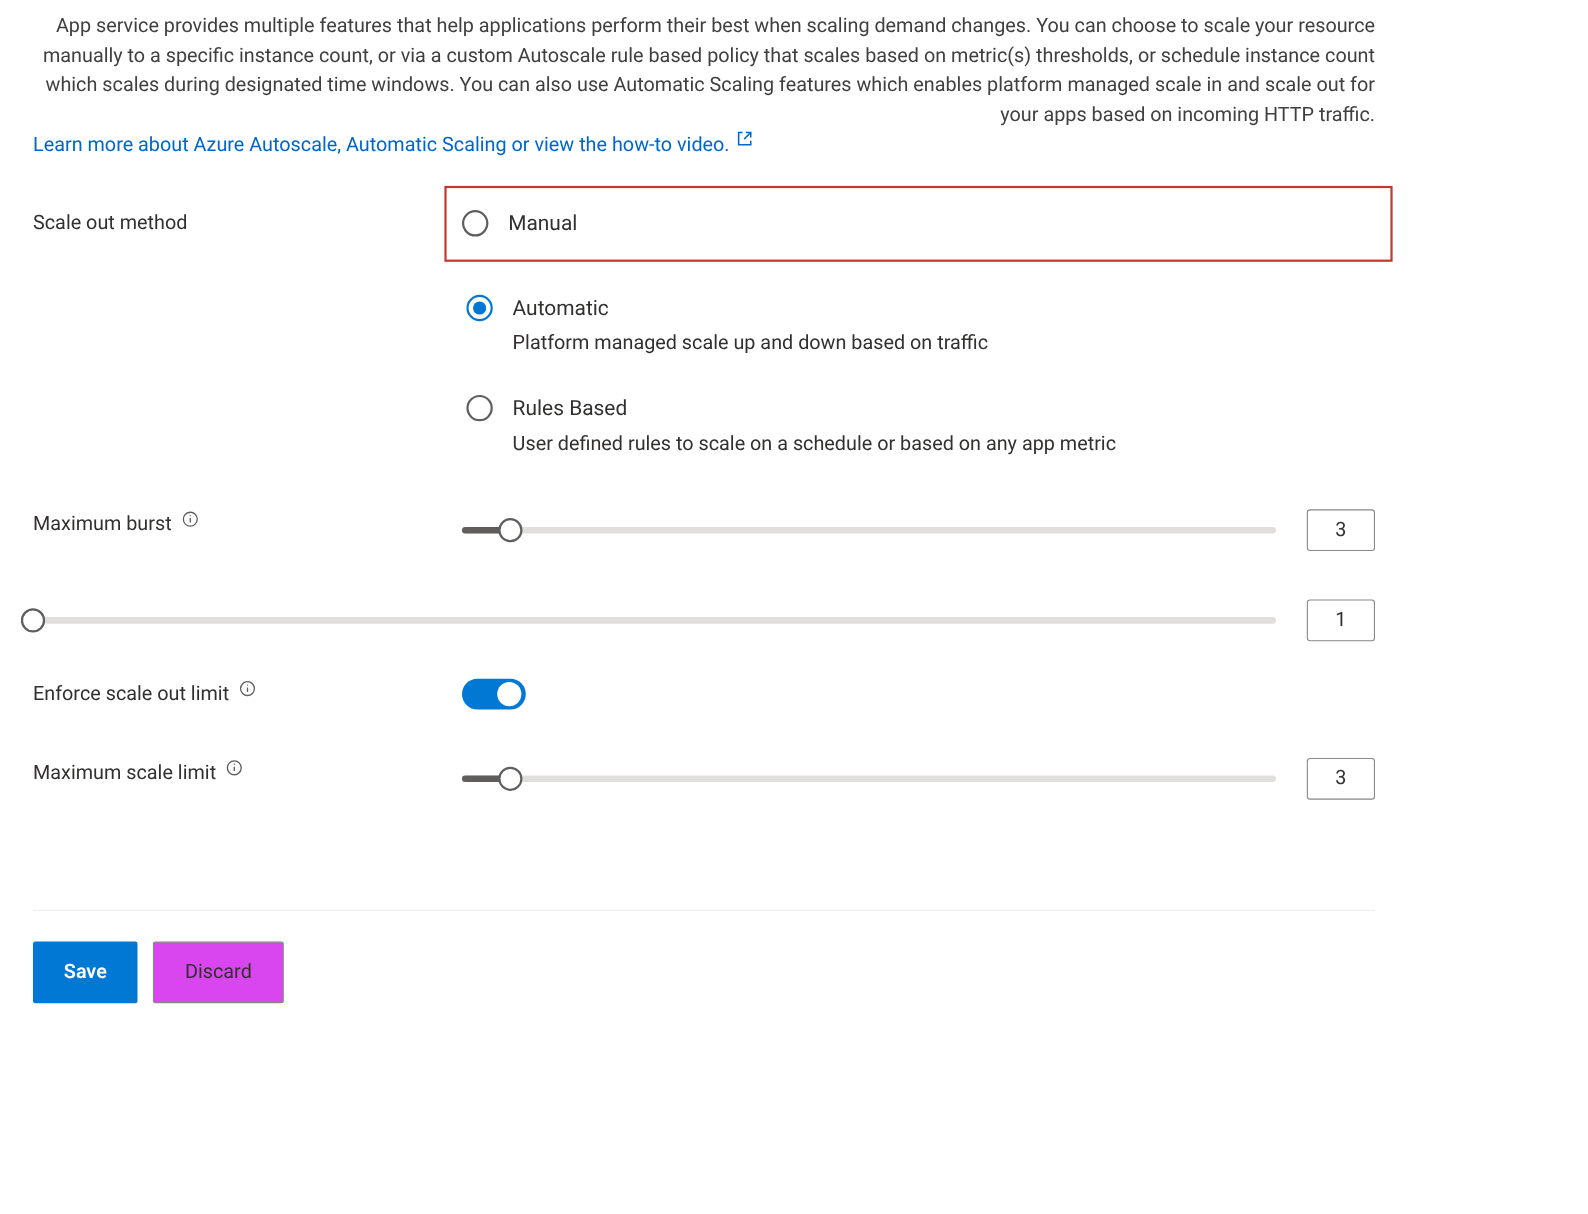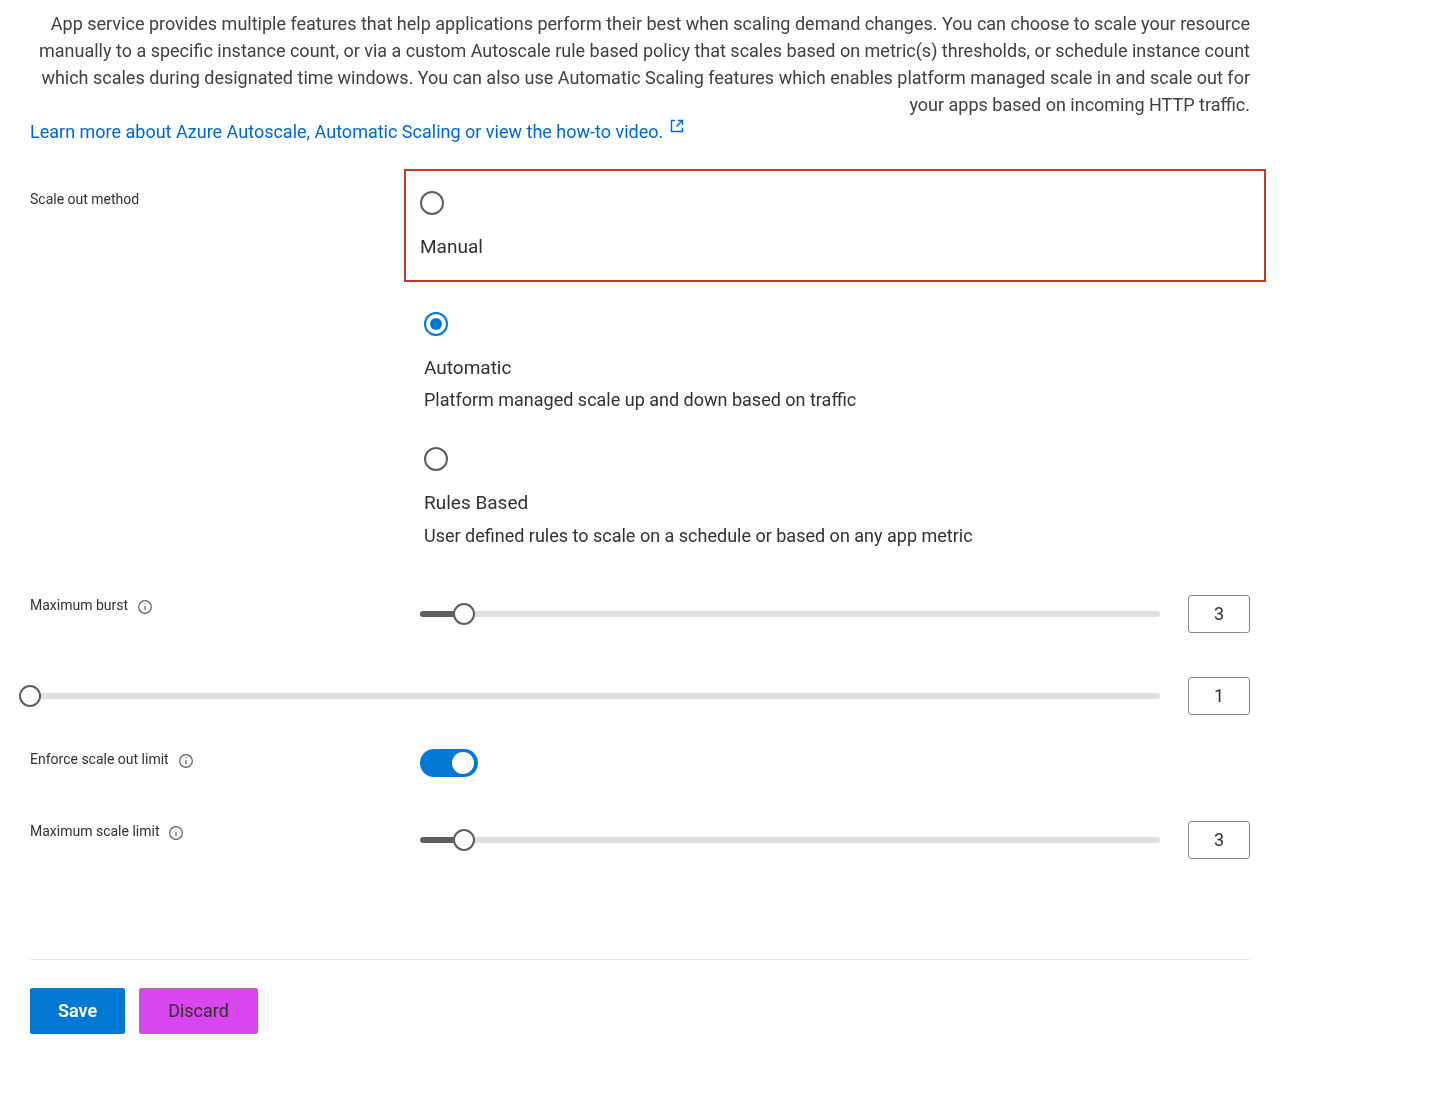--- a/index.html
+++ b/index.html
@@ -48,44 +48,43 @@
   .form-row {
     display: flex;
     align-items: flex-start;
     margin-top: 44px;
   }
   .form-row.tight { margin-top: 34px; }
   .row-label {
     width: 390px;
     flex: 0 0 390px;
     display: flex;
-    align-items: flex-end;
+    align-items: flex-start;
     gap: 8px;
     color: #323130;
-    font-size: 14px;
+    font-size: 18px;
   }
   .row-control {
     flex: 1;
   }
   .info-icon {
     width: 18px; height: 18px; display: inline-flex; align-items:center; justify-content:center;
   }
   .info-icon svg { width: 16px; height: 16px; display:block; }
 
   .radio-group {
     display: flex;
     flex-direction: column;
     gap: 28px;
   }
   .radio-item {
     display: flex;
     align-items: flex-start;
     gap: 18px;
     padding: 2px 4px;
-    flex-direction: column;
   }
   .radio-item.highlighted {
     outline: 2px solid #c0392b;
     outline-offset: 0;
     padding: 18px 14px 18px 14px;
     margin: -18px -14px 0 -14px;
   }
   .radio-circle {
     width: 24px; height: 24px; flex: 0 0 24px;
     border: 2px solid #5f5e5c;
@@ -165,21 +164,21 @@
   }
 
   .footer {
     border-top: 1px solid #edebe9;
     margin-top: 100px;
     padding-top: 28px;
     display: flex;
     gap: 14px;
   }
   .btn {
-    height: 46px;
+    height: 56px;
     padding: 4px 28px;
     border-radius: 2px;
     font-size: 18px;
     display: inline-flex;
     align-items: center;
     justify-content: center;
     cursor: pointer;
   }
   .btn.primary {
     background: var(--accent);

